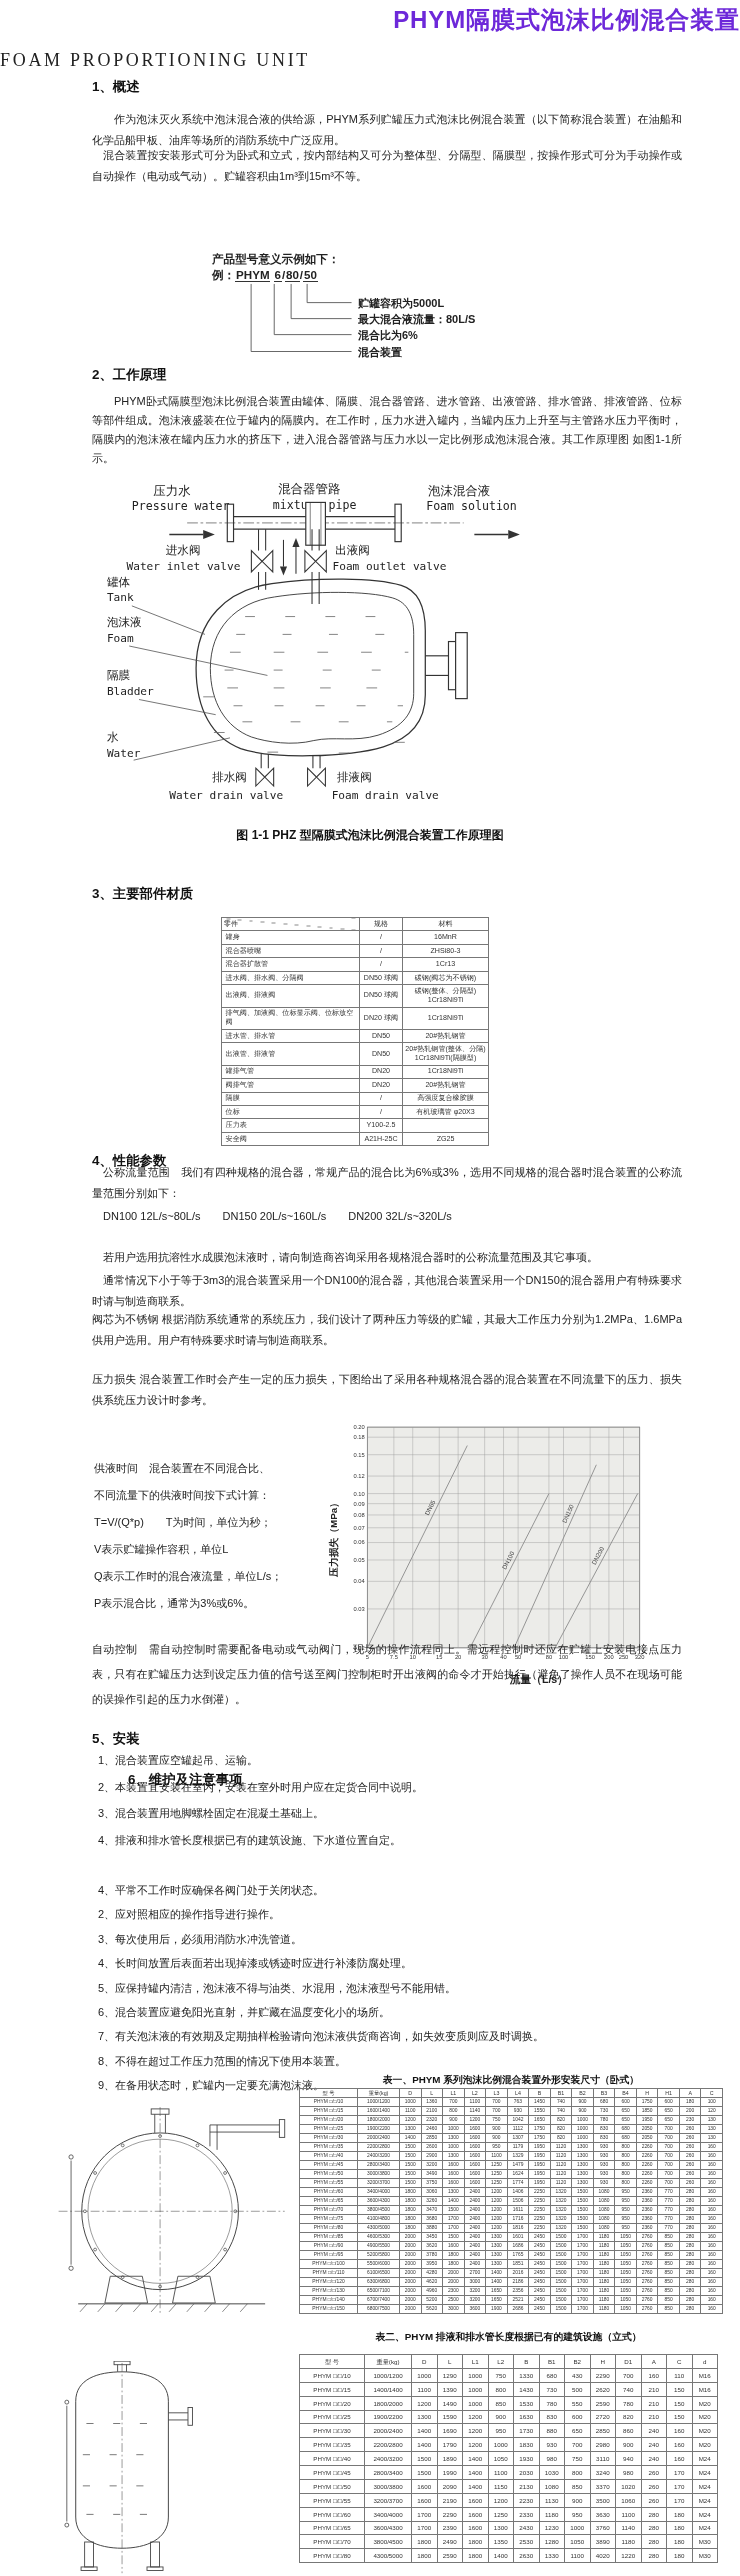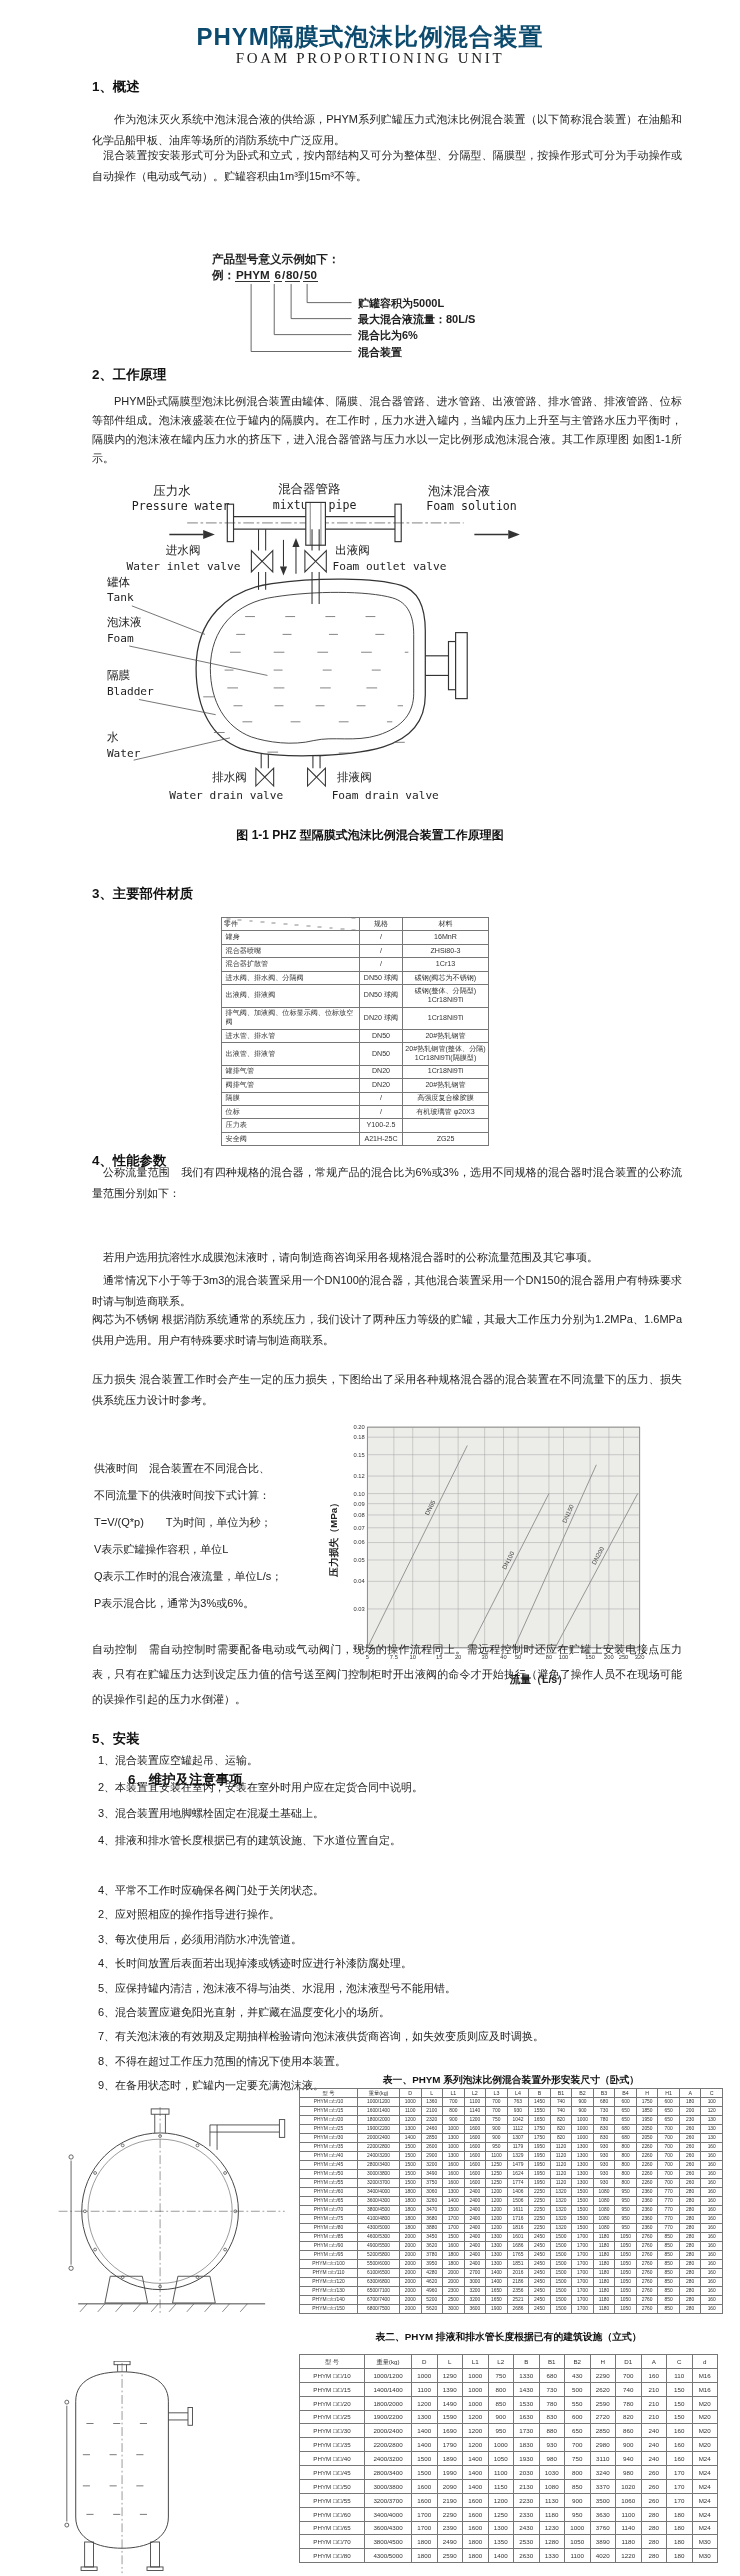--- a/index.html
+++ b/index.html
@@ -1,20 +1,20 @@
 <!DOCTYPE html>
 <html style="font-size:14.3px"><head>
 <meta charset="utf-8">
 <style>
   html,body{margin:0;padding:0;background:#e9e9e9;}
   .page{position:relative;width:740px;height:2576px;margin:0 auto;background:#ffffff;overflow:hidden;
         font-family:"Liberation Sans",sans-serif;color:#1c1c1c;}
   .abs{position:absolute;}
-  .page-title{top:21px;left:0;width:100%;text-align:center;font-size:24px;font-weight:bold;letter-spacing:0.9px;color:#0c4a6e;}
-  .page-subtitle{top:50px;left:0;width:100%;text-align:center;font-family:"Liberation Serif",serif;font-size:15px;letter-spacing:2.7px;color:#222;}
+  .page-title{top:4px;left:0;width:100%;text-align:right;font-size:24px;font-weight:bold;letter-spacing:0.9px;color:#6d28d9;}
+  .page-subtitle{top:50px;left:0;width:100%;font-family:"Liberation Serif",serif;font-size:18px;letter-spacing:2.7px;color:#222;}
   .h2{font-size:13.4px;font-weight:bold;color:#111;}
   .p{font-size:11px;line-height:20.5px;text-align:justify;color:#222;}
   .indent2{text-indent:2em;margin-top:9px;}
   .indent1{text-indent:1em;}
   .li{font-size:11px;color:#222;}
   .s5-list .li{margin-bottom:11.6px;}
   .s6-list .li{margin-bottom:9.4px;}
   .model-line{font-size:11.6px;font-weight:bold;color:#222;}
   .useg{border-bottom:1.1px solid #333;padding:0 0.9px;}
   .model-label{font-size:11px;font-weight:bold;color:#222;white-space:nowrap;}
@@ -287,20 +287,21 @@
         <tr>
           <td>安全阀</td>
           <td>A21H-25C</td>
           <td>ZG25</td>
         </tr>
       </tbody>
     </table>
 
   <div class="abs h2" style="top:1152px;left:92px;">4、性能参数</div>
   <div class="abs p indent1" style="top:1162px;left:92px;width:590px;">公称流量范围　我们有四种规格的混合器，常规产品的混合比为6%或3%，选用不同规格的混合器时混合装置的公称流量范围分别如下：</div>
+  <div class="abs p indent1" style="top:1206px;left:92px;width:590px;">DN100  12L/s~80L/s　　DN150  20L/s~160L/s　　DN200  32L/s~320L/s</div>
   <div class="abs p indent1" style="top:1247px;left:92px;width:590px;">若用户选用抗溶性水成膜泡沫液时，请向制造商咨询采用各规格混合器时的公称流量范围及其它事项。</div>
   <div class="abs p indent1" style="top:1270px;left:92px;width:590px;">通常情况下小于等于3m3的混合装置采用一个DN100的混合器，其他混合装置采用一个DN150的混合器用户有特殊要求时请与制造商联系。</div>
   <div class="abs p" style="top:1309px;left:92px;width:590px;">阀芯为不锈钢 根据消防系统通常的系统压力，我们设计了两种压力等级的贮罐，其最大工作压力分别为1.2MPa、1.6MPa供用户选用。用户有特殊要求时请与制造商联系。</div>
   <div class="abs p" style="top:1369px;left:92px;width:590px;">压力损失 混合装置工作时会产生一定的压力损失，下图给出了采用各种规格混合器的混合装置在不同流量下的压力、损失供系统压力设计时参考。</div>
   <div class="abs chart-note" style="top:1455px;left:94px;width:230px;">
       <div class="li">供液时间　混合装置在不同混合比、</div>
       <div class="li">不同流量下的供液时间按下式计算：</div>
       <div class="li">T=V/(Q*p)　　T为时间，单位为秒；</div>
       <div class="li">V表示贮罐操作容积，单位L</div>
       <div class="li">Q表示工作时的混合液流量，单位L/s；</div>

